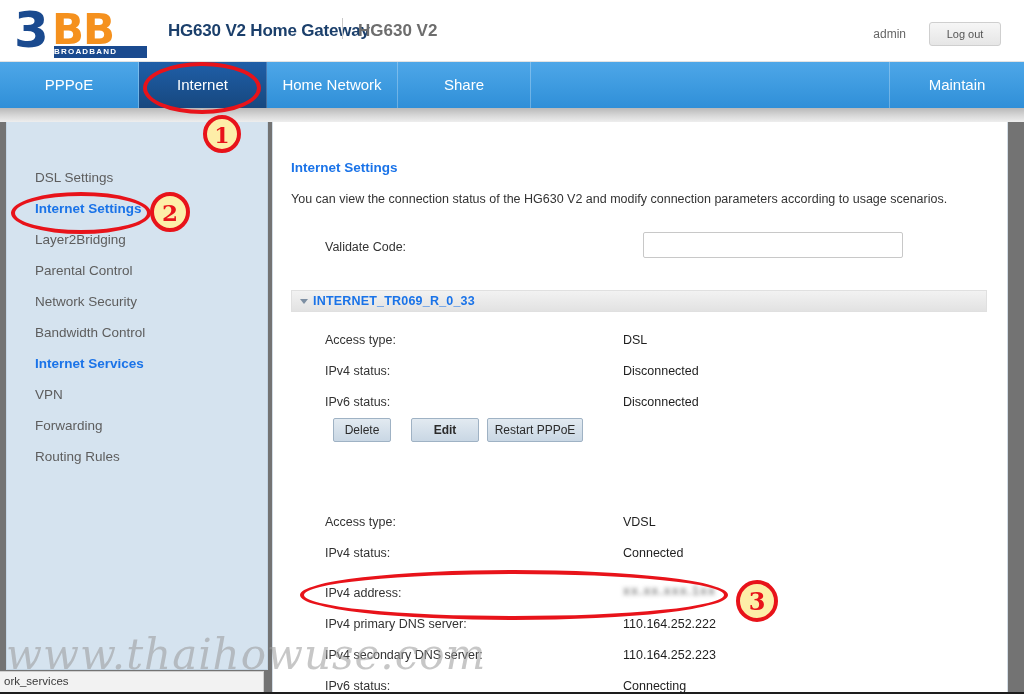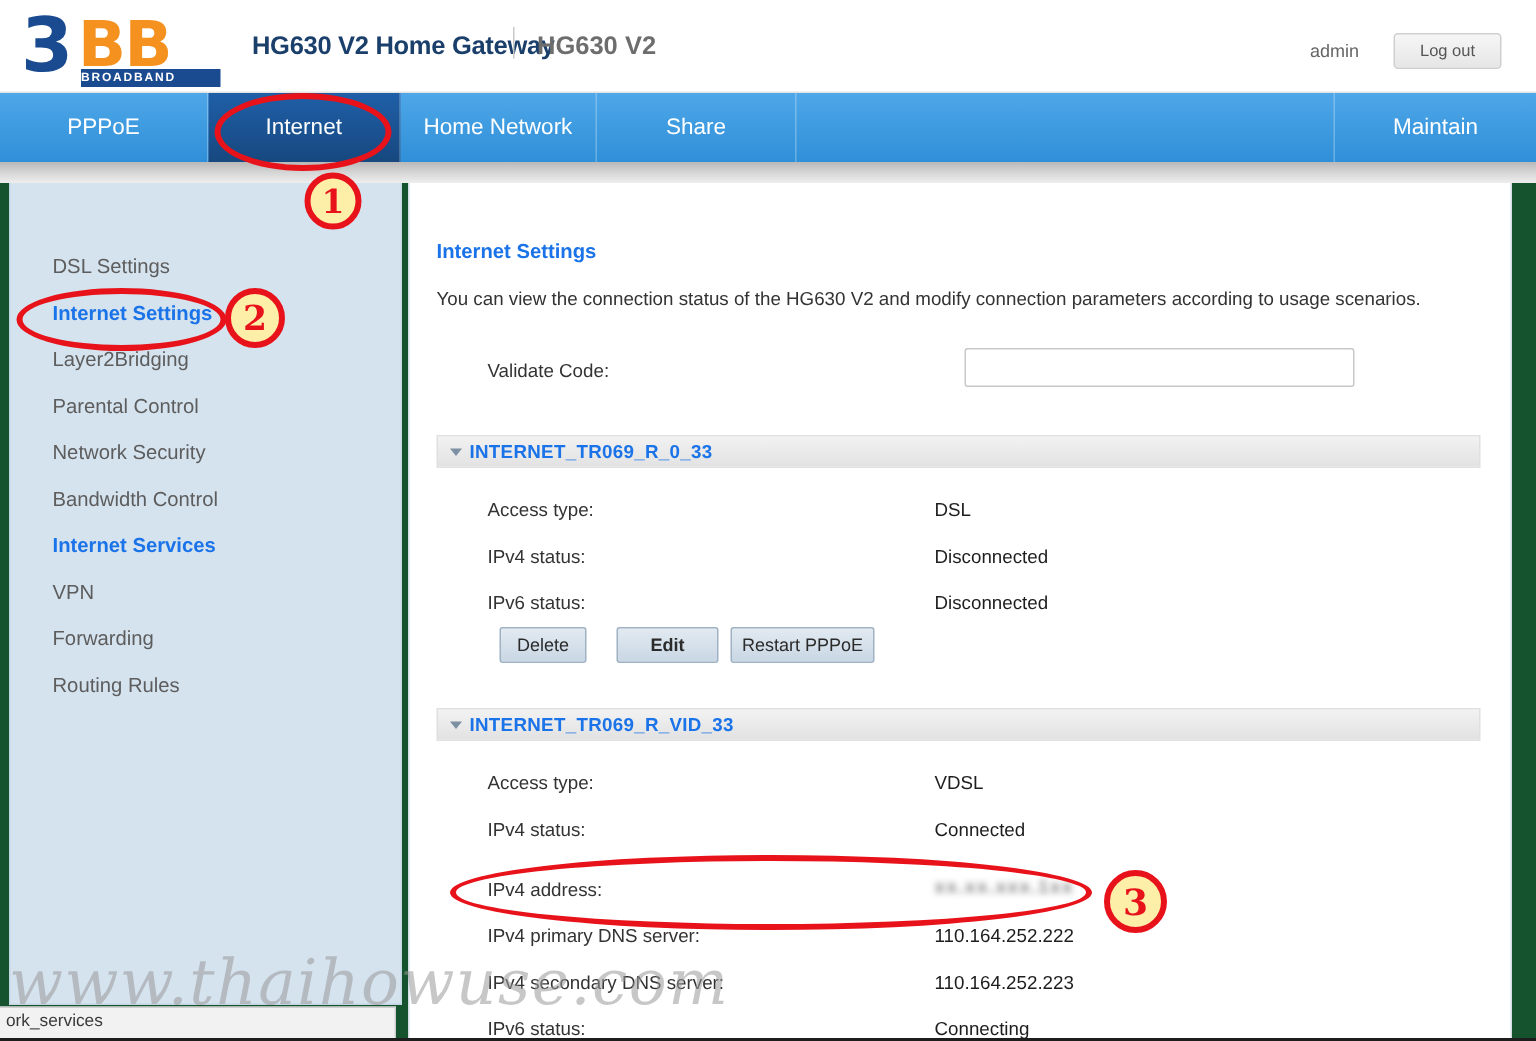--- a/index.html
+++ b/index.html
@@ -82,21 +82,21 @@
   #nav-maintain{ left:890px; width:134px; border-right:none; }
 
   #nav-shadow {
     position:absolute; left:0; top:108px; width:1024px; height:14px;
     background:linear-gradient(#b9b9b9,#d8d8d8 55%,#eeeeee);
   }
 
   
   #content {
     position:absolute; left:0; top:122px; width:1024px; height:572px;
-    background:#14532d;
+    background:#737373;
   }
 
   
   #sidebar {
     position:absolute; left:6px; top:0px; width:262px; height:548px;
     background:#d5e3ef; border:1px solid #c4d5e4; border-top:none;
   }
   .side-item {
     position:absolute; left:28px; height:20px; line-height:20px;
     font-size:13.5px; color:#5d5d5d; white-space:nowrap; cursor:pointer;
@@ -267,24 +267,20 @@
     <div class="row-label" style="top:240px">IPv4 status:</div>
     <div class="row-value" style="top:240px">Disconnected</div>
 
     <div class="row-label" style="top:271px">IPv6 status:</div>
     <div class="row-value" style="top:271px">Disconnected</div>
 
     <div class="btn" style="left:60px;  top:296px; width:58px;">Delete</div>
     <div class="btn" style="left:138px; top:296px; width:68px;font-weight:bold;">Edit</div>
     <div class="btn" style="left:214px; top:296px; width:96px;">Restart PPPoE</div>
 
-    <div class="sec-bar" style="top:350px">
-      <span class="sec-tri"></span>
-      <span class="sec-title">INTERNET_TR069_R_VID_33</span>
-    </div>
 
     <div class="row-label" style="top:391px">Access type:</div>
     <div class="row-value" style="top:391px">VDSL</div>
 
     <div class="row-label" style="top:422px">IPv4 status:</div>
     <div class="row-value" style="top:422px">Connected</div>
 
     <div class="row-label" style="top:462px">IPv4 address:</div>
     <div class="row-value blurred" style="top:460px">xx.xx.xxx.1xx</div>
 

